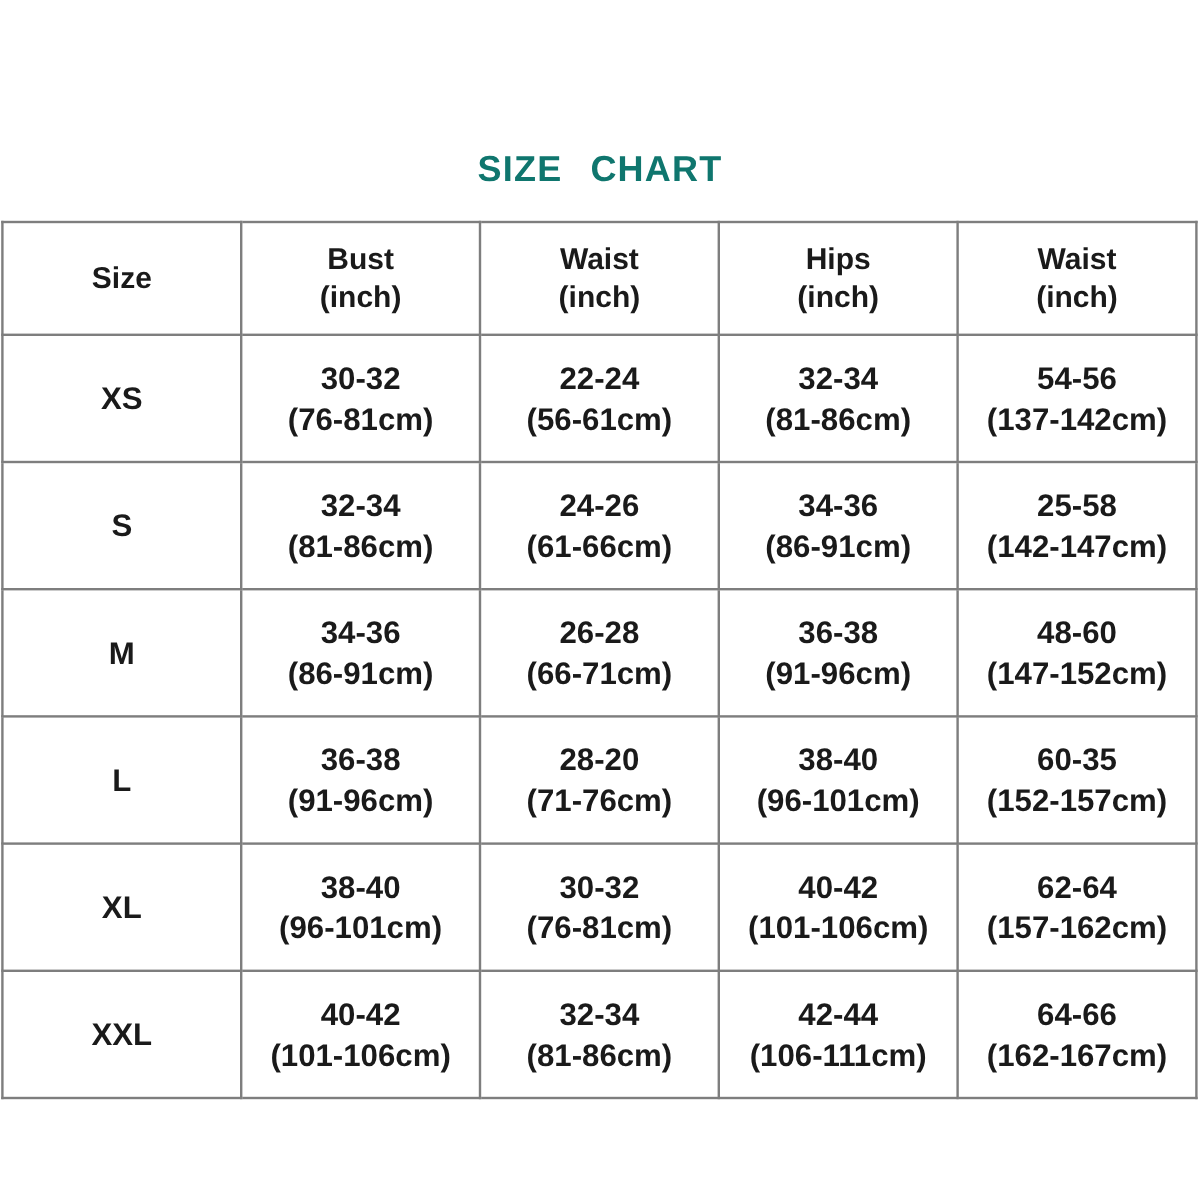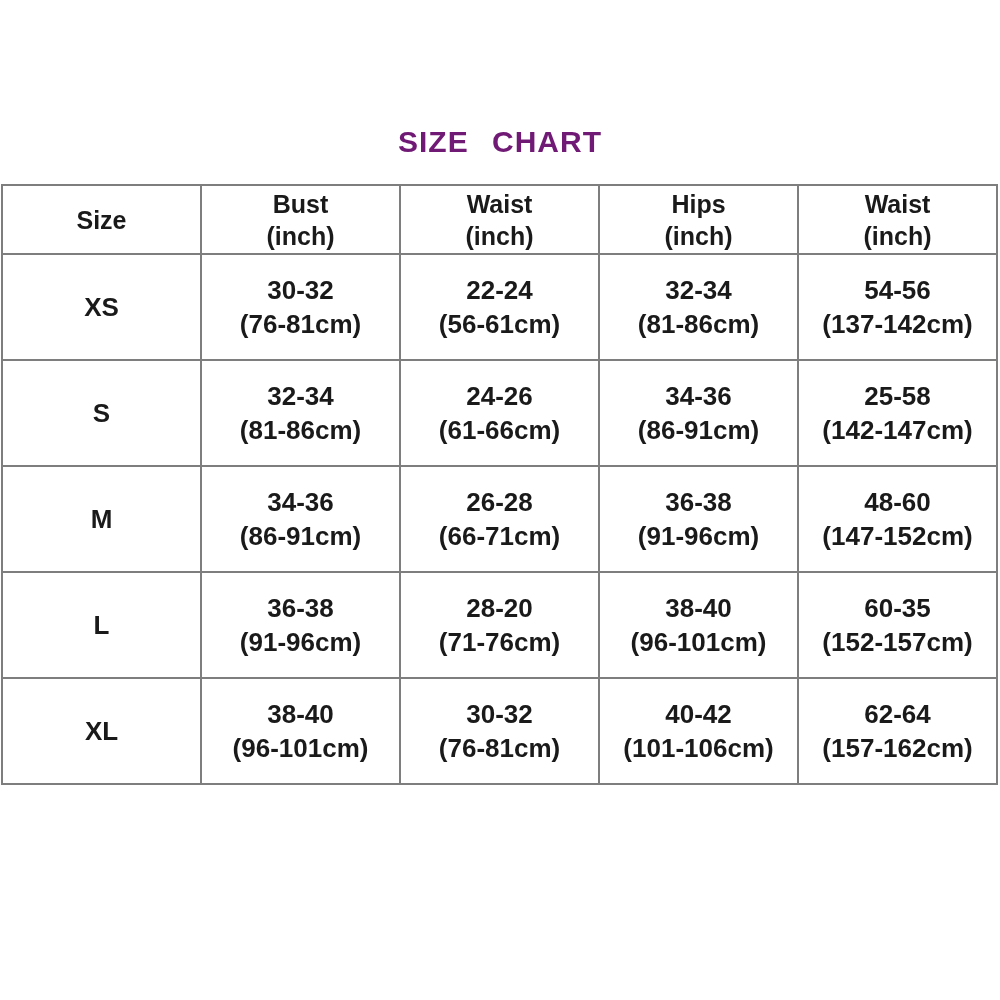--- a/index.html
+++ b/index.html
@@ -13,42 +13,42 @@
   }
   .title {
     position: absolute;
     top: 125px;
     left: 0;
     width: 100%;
     margin: 0;
     text-align: center;
     font-size: 30px;
     font-weight: bold;
-    color: #701a75;
+    color: #0f766e;
     letter-spacing: 1px;
     word-spacing: 14px;
   }
   table.size-table {
     position: absolute;
     top: 184px;
     left: 1px;
     width: 997px;
     border-collapse: collapse;
     table-layout: fixed;
   }
   .size-table th,
   .size-table td {
     border: 2px solid #7e7e7e;
     text-align: center;
     vertical-align: middle;
     font-weight: bold;
     color: #1a1a1a;
     padding: 0;
   }
-  .size-table thead tr { height: 69px; margin-left: 8px; }
+  .size-table thead tr { height: 94px; margin-left: 8px; }
   .size-table tbody tr { height: 106px; }
   .size-table th { font-size: 25px; line-height: 32px; }
   .size-table td { font-size: 26px; line-height: 34px; }
   .size-table col { width: 20%; }
   .hline, .vline { display: block; }
 </style>
 </head>
 <body>
 
 <h1 class="title">SIZE CHART</h1>
@@ -173,14 +173,33 @@
       </td>
       <td>
         <span class="vline">40-42</span>
         <span class="vline">(101-106cm)</span>
       </td>
       <td>
         <span class="vline">62-64</span>
         <span class="vline">(157-162cm)</span>
       </td>
     </tr>
+    <tr>
+      <td>XXL</td>
+      <td>
+        <span class="vline">40-42</span>
+        <span class="vline">(101-106cm)</span>
+      </td>
+      <td>
+        <span class="vline">32-34</span>
+        <span class="vline">(81-86cm)</span>
+      </td>
+      <td>
+        <span class="vline">42-44</span>
+        <span class="vline">(106-111cm)</span>
+      </td>
+      <td>
+        <span class="vline">64-66</span>
+        <span class="vline">(162-167cm)</span>
+      </td>
+    </tr>
   </tbody>
 </table>
 
 </body></html>

